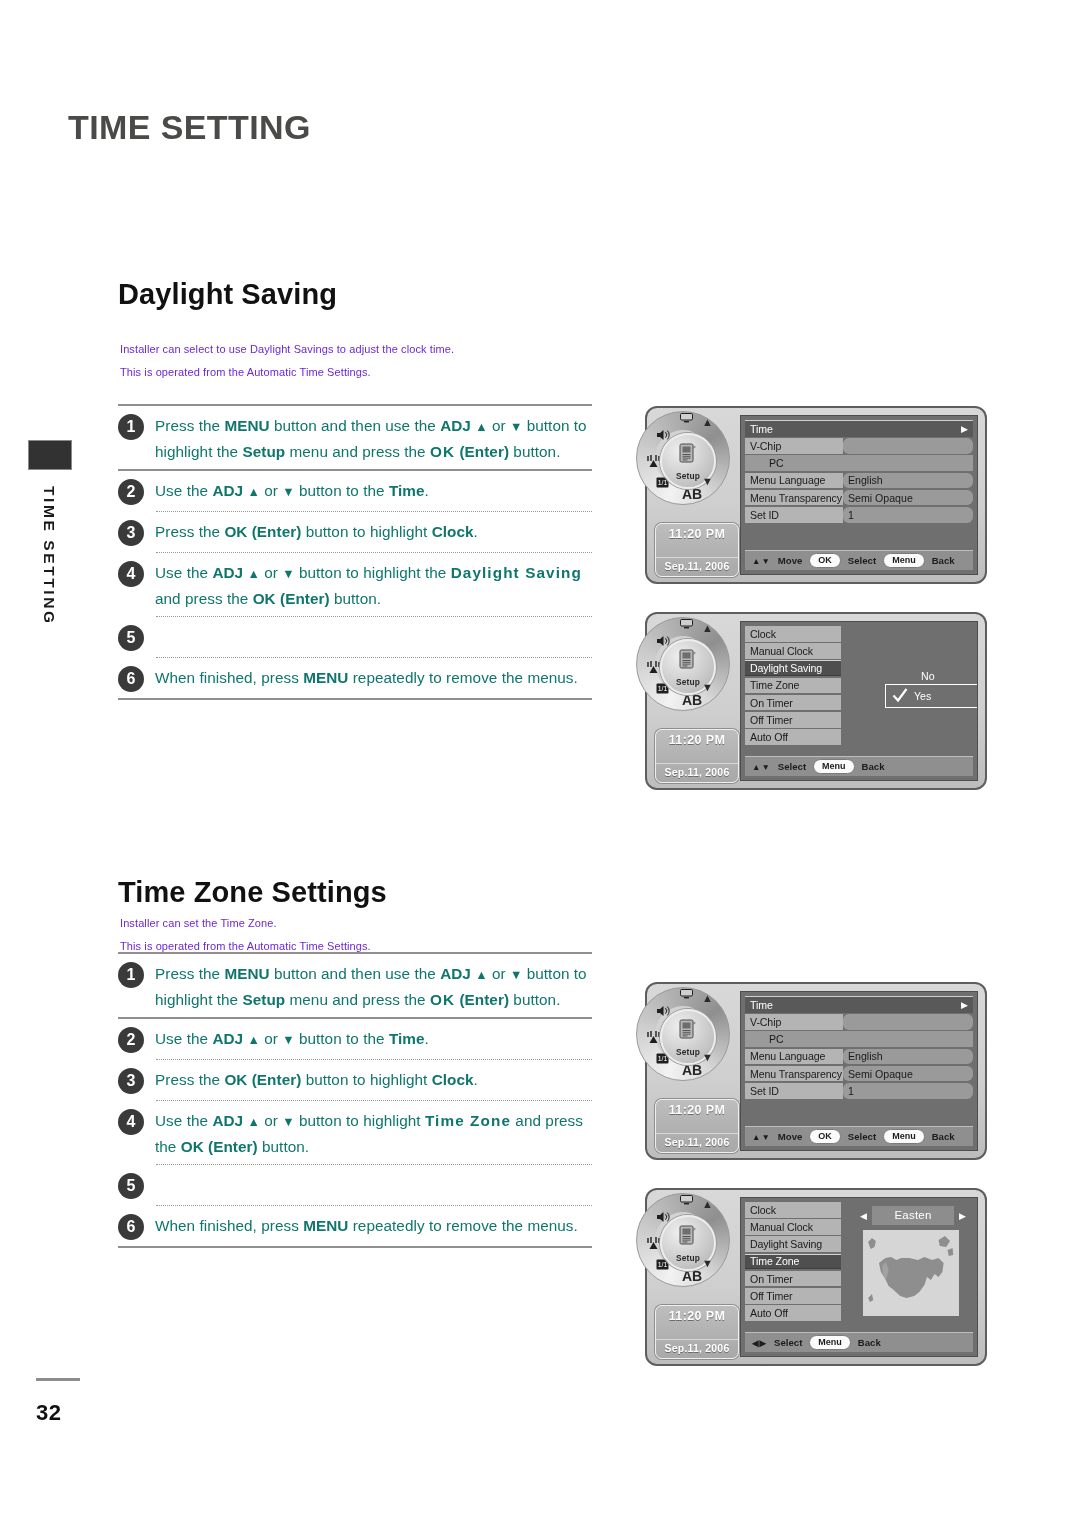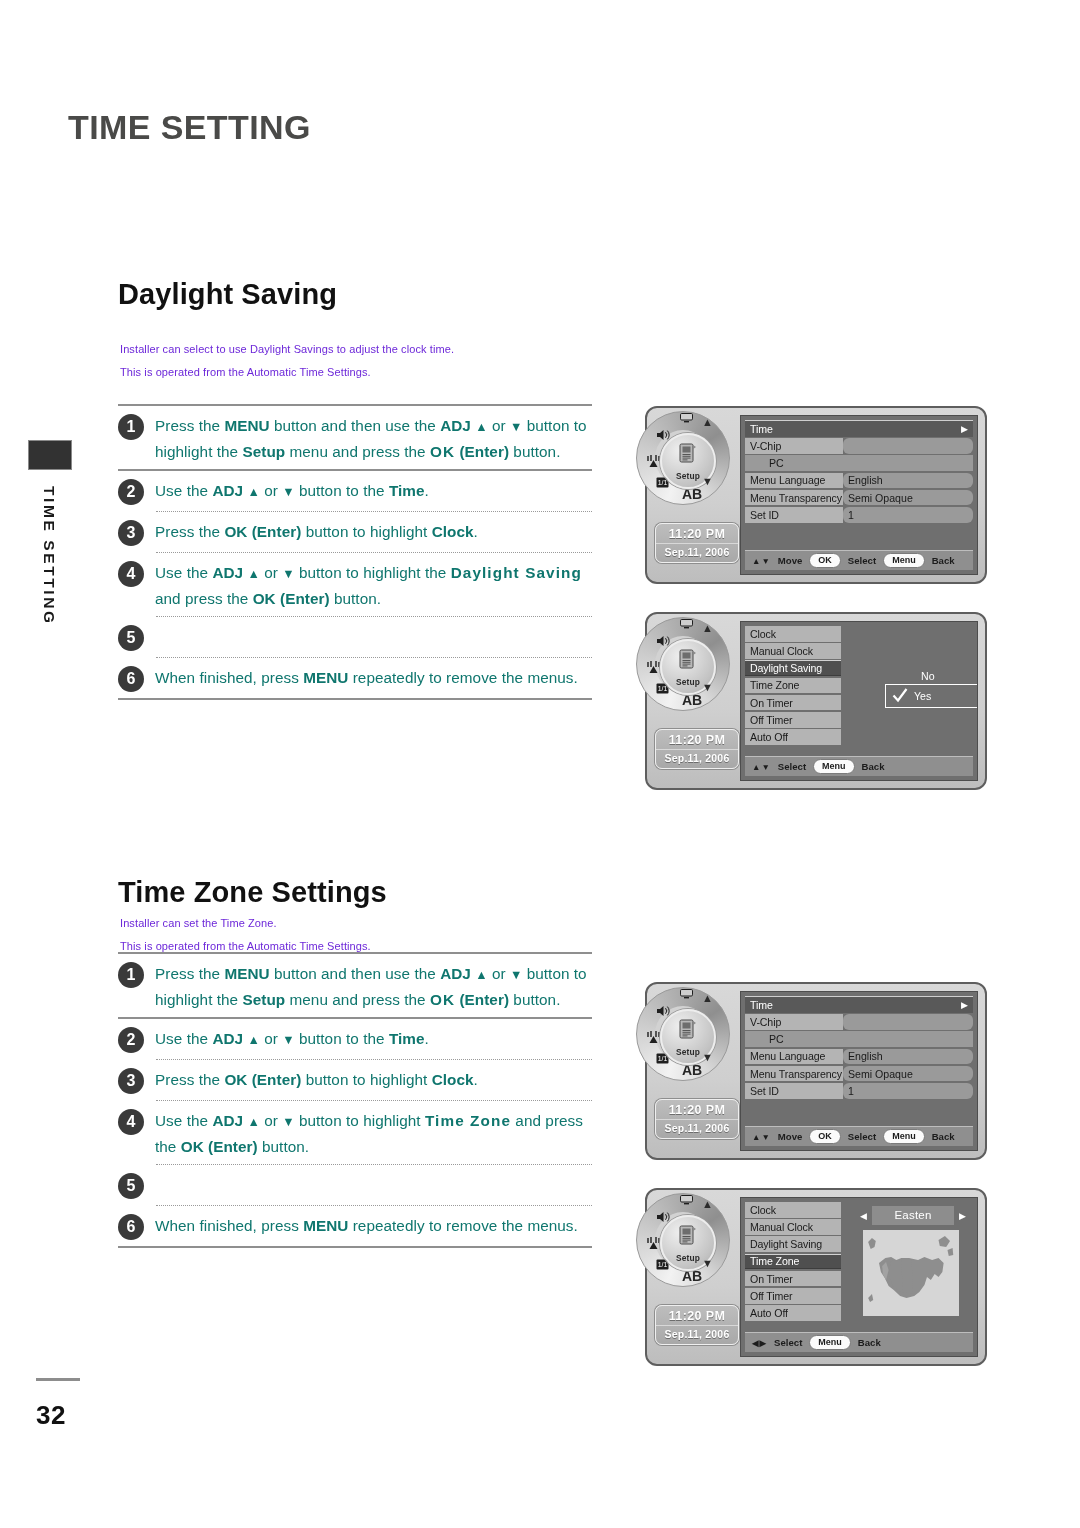--- a/index.html
+++ b/index.html
@@ -62,21 +62,21 @@
     left: 36px;
     top: 1378px;
     width: 44px;
     height: 3px;
     background: #8d8d8d;
   }
   .page-num {
     position: absolute;
     left: 36px;
     top: 1400px;
-    font-size: 26px;
+    font-size: 22px;
     font-weight: 700;
     color: #111;
     letter-spacing: 0.5px;
   }
 
   
   .section-title {
     position: absolute;
     left: 118px;
     font-size: 29px;
@@ -252,21 +252,21 @@
     font-weight: 700;
     letter-spacing: 0.4px;
     text-shadow: 0 1px 0 #6d6d6d;
   }
   .clockbox .d {
     color: #ffffff;
     font-size: 10.5px;
     font-weight: 600;
     letter-spacing: 0.2px;
     border-top: 1px solid #d8d8d8;
-    margin-top: 2px;
+    margin-top: 16px;
     padding-top: 2px;
     text-shadow: 0 1px 0 #6d6d6d;
   }
 
   
   .menu-body {
     flex: 1 1 auto;
     padding: 4px 4px 0 4px;
     position: relative;
   }

